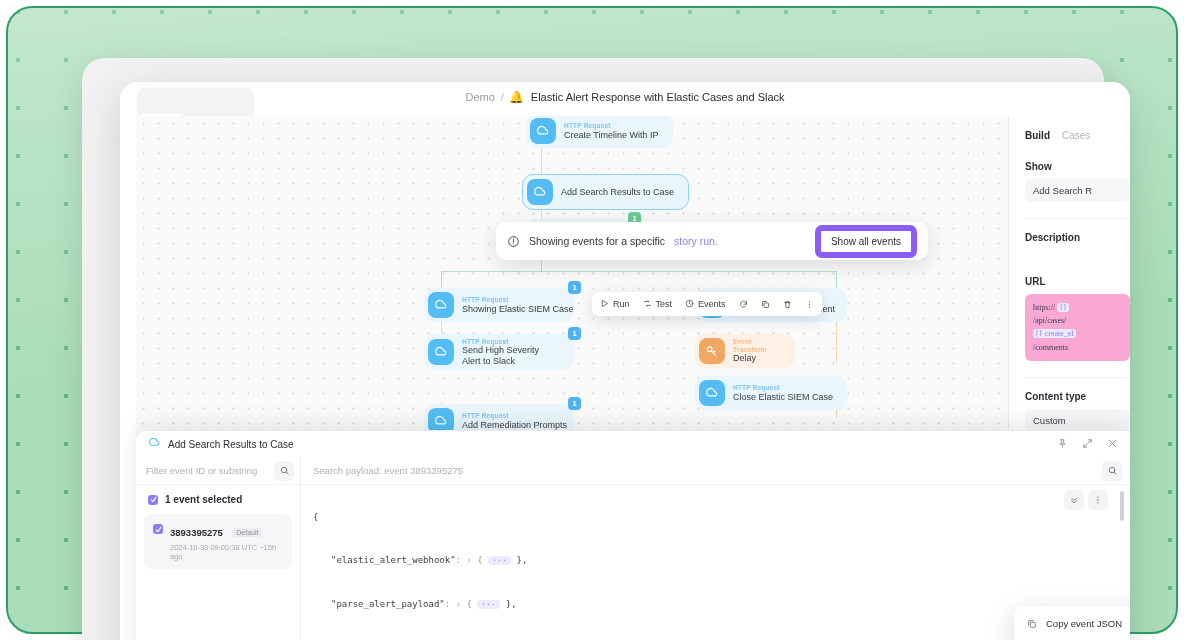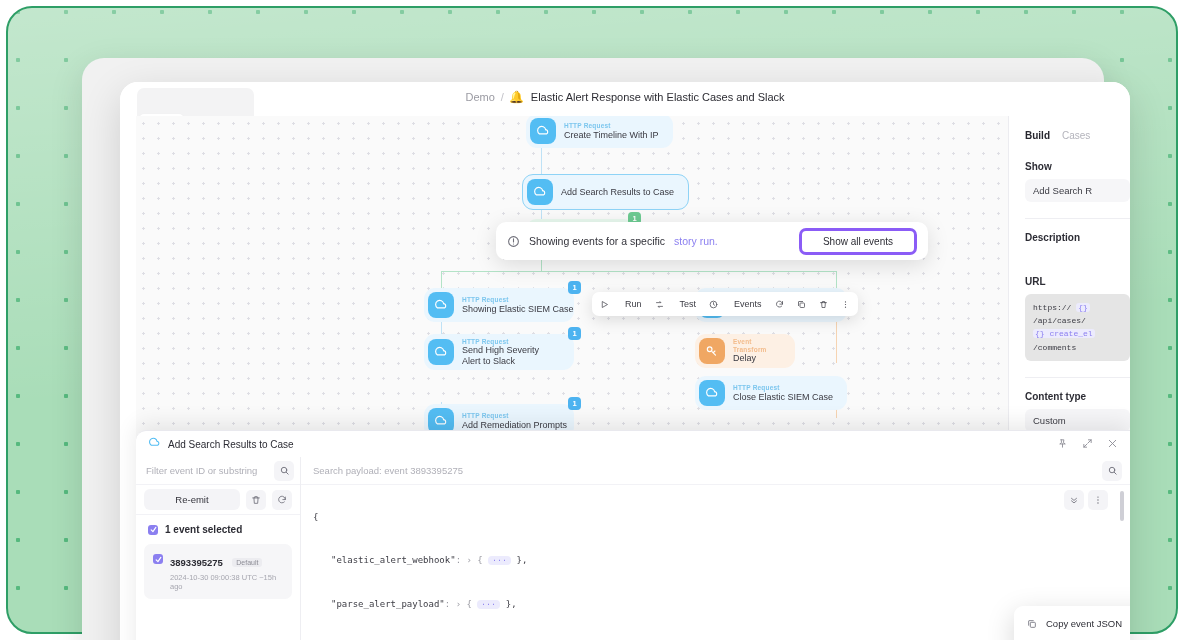--- a/index.html
+++ b/index.html
@@ -116,54 +116,54 @@
   .banner {
     position: absolute; left: 376px; top: 140px; width: 432px; height: 38px;
     background: #fff; border-radius: 10px; display: flex; align-items: center;
     padding: 0 11px; gap: 9px; box-shadow: 0 5px 22px rgba(0,0,0,.13);
     font-size: 10.5px; color: #32323a;
   }
   .banner .ico-i { width: 13px; height: 13px; flex: none; }
   .banner .link { color: #8b7ff0; }
   .banner .btn {
     margin-left: auto; font-size: 10px; font-weight: 500; color: #2d2d35;
-    border: 3px solid #8b5cf6; border-radius: 7px; padding: 5px 21px;
+    border: 6px solid #8b5cf6; border-radius: 7px; padding: 5px 10px;
     background: #fff; cursor: pointer; white-space: nowrap;
   }
 
   
   .nodebar {
     position: absolute; left: 472px; top: 210px; height: 24px;
     background: #fff; border-radius: 7px; display: flex; align-items: center;
     padding: 0 8px; gap: 13px; box-shadow: 0 4px 16px rgba(0,0,0,.13);
   }
   .nb-item {
-    display: flex; align-items: center; gap: 16px;
+    display: flex; gap: 4px;
     font-size: 9px; color: #3c3c44; cursor: pointer; white-space: nowrap;
   }
   .nb-item svg { display: block; }
 
   
   .rpanel {
     position: absolute; right: 0; top: 34px; bottom: 0; width: 122px;
     background: #fff; border-left: 1px solid #ececf0;
     padding: 14px 0 0 16px; overflow: hidden;
   }
   .rp-tabs { display: flex; gap: 12px; font-size: 10px; margin-bottom: 20px; }
   .rp-tab-a { color: #26262e; font-weight: 700; }
   .rp-tab-i { color: #b3b3bb; }
   .rp-label { font-size: 10px; color: #2d2d35; font-weight: 600; margin-bottom: 7px; }
   .rp-field {
     background: #f6f6f8; border-radius: 6px; padding: 6px 8px;
     font-size: 9.5px; color: #3b3b43; white-space: nowrap; overflow: hidden;
   }
   .rp-sep { height: 1px; background: #eeeef2; margin: 16px 0 13px 0; }
   .rp-code {
-    background: #e5e5e5; border-radius: 6px; padding: 7px 8px;
-    font-family: Liberation Mono, monospace; font-size: 8px; line-height: 1.65;
+    background: #f9a8d4; border-radius: 6px; padding: 7px 8px;
+    font-family: Liberation Serif, serif; font-size: 8px; line-height: 1.65;
     color: #3b3b43; white-space: nowrap; overflow: hidden;
   }
   .tok { color: #8b7ff0; background: #ecebfd; border-radius: 3px; padding: 0 2px; }
   .rp-spacer { height: 26px; }
 
   
   .drawer {
     position: absolute; left: 16px; right: 0; bottom: 0; top: 348px;
     background: #fff; border-top: 1px solid #e9e9ee;
     border-radius: 10px 0 0 0; box-shadow: 0 -6px 22px rgba(0,0,0,.09);
@@ -542,33 +542,20 @@
         <div class="dw-search">
           <input placeholder="Filter event ID or substring" style="">
           <div class="sq-btn">
             <svg width="11" height="11" viewBox="0 0 24 24" fill="none" stroke="#6f6f79" stroke-width="2" stroke-linecap="round">
                 <circle cx="11" cy="11" r="6"></circle>
                 <path d="M16 16l4 4"></path>
               </svg>
           </div>
         </div>
 
-        <div class="dw-toolrow">
-          <div class="reemit">Re-emit</div>
-          <div class="sq-btn">
-            <svg width="10" height="10" viewBox="0 0 24 24" fill="none" stroke="#6f6f79" stroke-width="2" stroke-linecap="round">
-                <path d="M4 7h16M9 7V4h6v3M7 7l1 13h8l1-13"></path>
-              </svg>
-          </div>
-          <div class="sq-btn">
-            <svg width="10" height="10" viewBox="0 0 24 24" fill="none" stroke="#6f6f79" stroke-width="2" stroke-linecap="round">
-                <path d="M20 11a8 8 0 1 0-2.3 5.6M20 5v6h-6"></path>
-              </svg>
-          </div>
-        </div>
 
         <div class="sel-row">
           <span class="chk">
             <svg width="7" height="7" viewBox="0 0 24 24" fill="none" stroke="#fff" stroke-width="4" stroke-linecap="round" stroke-linejoin="round">
                 <path d="M4 13l6 6L20 5"></path>
               </svg>
           </span>
           <span class="sel-txt">1 event selected</span>
         </div>
 

